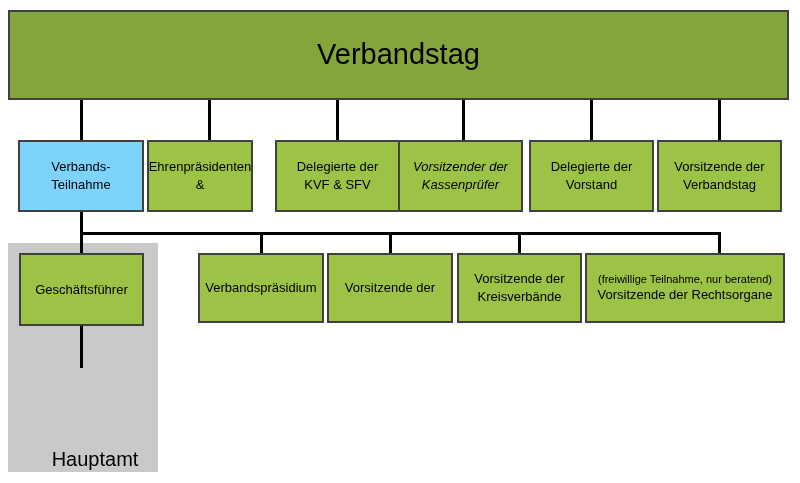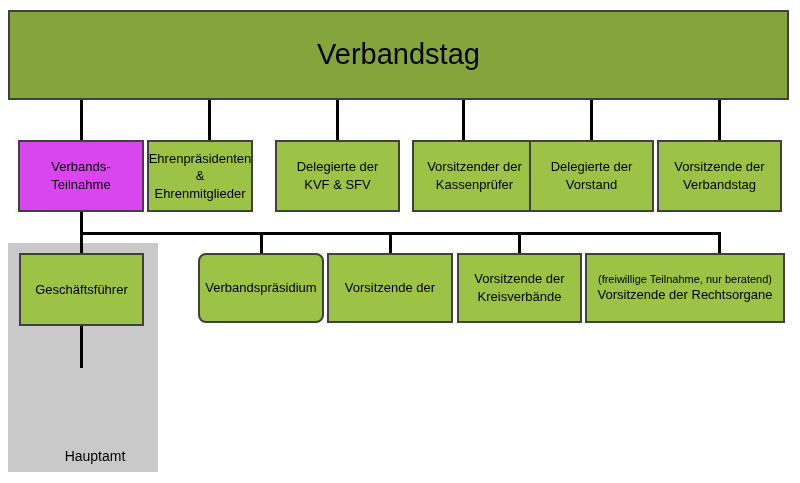--- a/index.html
+++ b/index.html
@@ -34,42 +34,42 @@
   .box.top-box {
     left: 8px; top: 10px; width: 781px; height: 90px;
     background: #84A43C;
     font-size: 29px;
   }
   
   .r2 { top: 140px; height: 72px; }
   .r2.b1 { left: 18px;  width: 126px; }
   .r2.b2 { left: 147px; width: 106px; }
   .r2.b3 { left: 275px; width: 125px; }
-  .r2.b4 { left: 412px; width: 125px; }
+  .r2.b4 { left: 398px; width: 125px; font-style: italic; }
   .r2.b5 { left: 529px; width: 125px; }
   .r2.b6 { left: 657px; width: 125px; }
   
   .r3 { top: 253px; height: 70px; }
-  .r3.c1 { left: 198px; width: 126px; border-radius: 8px; }
+  .r3.c1 { left: 198px; width: 126px; }
   .r3.c2 { left: 327px; width: 126px; }
   .r3.c3 { left: 457px; width: 125px; }
   .r3.c4 { left: 585px; width: 200px; }
   
   .panel {
     position: absolute;
     left: 8px; top: 243px; width: 150px; height: 229px;
     background: #C9C9C9;
   }
   .gf-box { left: 19px; top: 253px; width: 125px; height: 73px; justify-content: center; }
   .gs-box { left: 19px; top: 368px; width: 125px; height: 74px; background: #CCF04F; }
   .panel-label {
     position: absolute;
     left: 8px; top: 448px; width: 174px;
     text-align: center;
-    font-size: 14px;
+    font-size: 20px;
   }
   
   .vline { position: absolute; width: 3px; background: #000; }
   .hline { position: absolute; height: 3px; background: #000; }
   .v-top { top: 100px; height: 40px; }
   .v-t1 { left: 80px; }
   .v-t2 { left: 208px; }
   .v-t3 { left: 336px; }
   .v-t4 { left: 462px; }
   .v-t5 { left: 590px; }
@@ -103,27 +103,26 @@
   <div class="vline v-drop v-d2"></div>
   <div class="vline v-drop v-d3"></div>
   <div class="vline v-drop v-d4"></div>
 
   <div class="vline v-gf-gs"></div>
 
   <div class="box top-box" style="background-color: rgb(132, 164, 60);">
     <span class="ln">Verbandstag</span>
   </div>
 
-  <div class="box r2 b1" style="background-color: #d946ef;">
+  <div class="box r2 b1" style="background-color: #7dd3fc;">
     <span class="ln">Verbands-</span>
     <span class="ln">Teilnahme</span>
   </div>
   <div class="box r2 b2" style="background-color: rgb(156, 194, 70);">
     <span class="ln">Ehrenpräsidenten &amp;</span>
-    <span class="ln">Ehrenmitglieder</span>
   </div>
   <div class="box r2 b3" style="background-color: rgb(156, 194, 70);">
     <span class="ln">Delegierte der</span>
     <span class="ln">KVF &amp; SFV</span>
   </div>
   <div class="box r2 b4" style="background-color: rgb(156, 194, 70);">
     <span class="ln">Vorsitzender der</span>
     <span class="ln">Kassenprüfer</span>
   </div>
   <div class="box r2 b5" style="background-color: rgb(156, 194, 70);">

